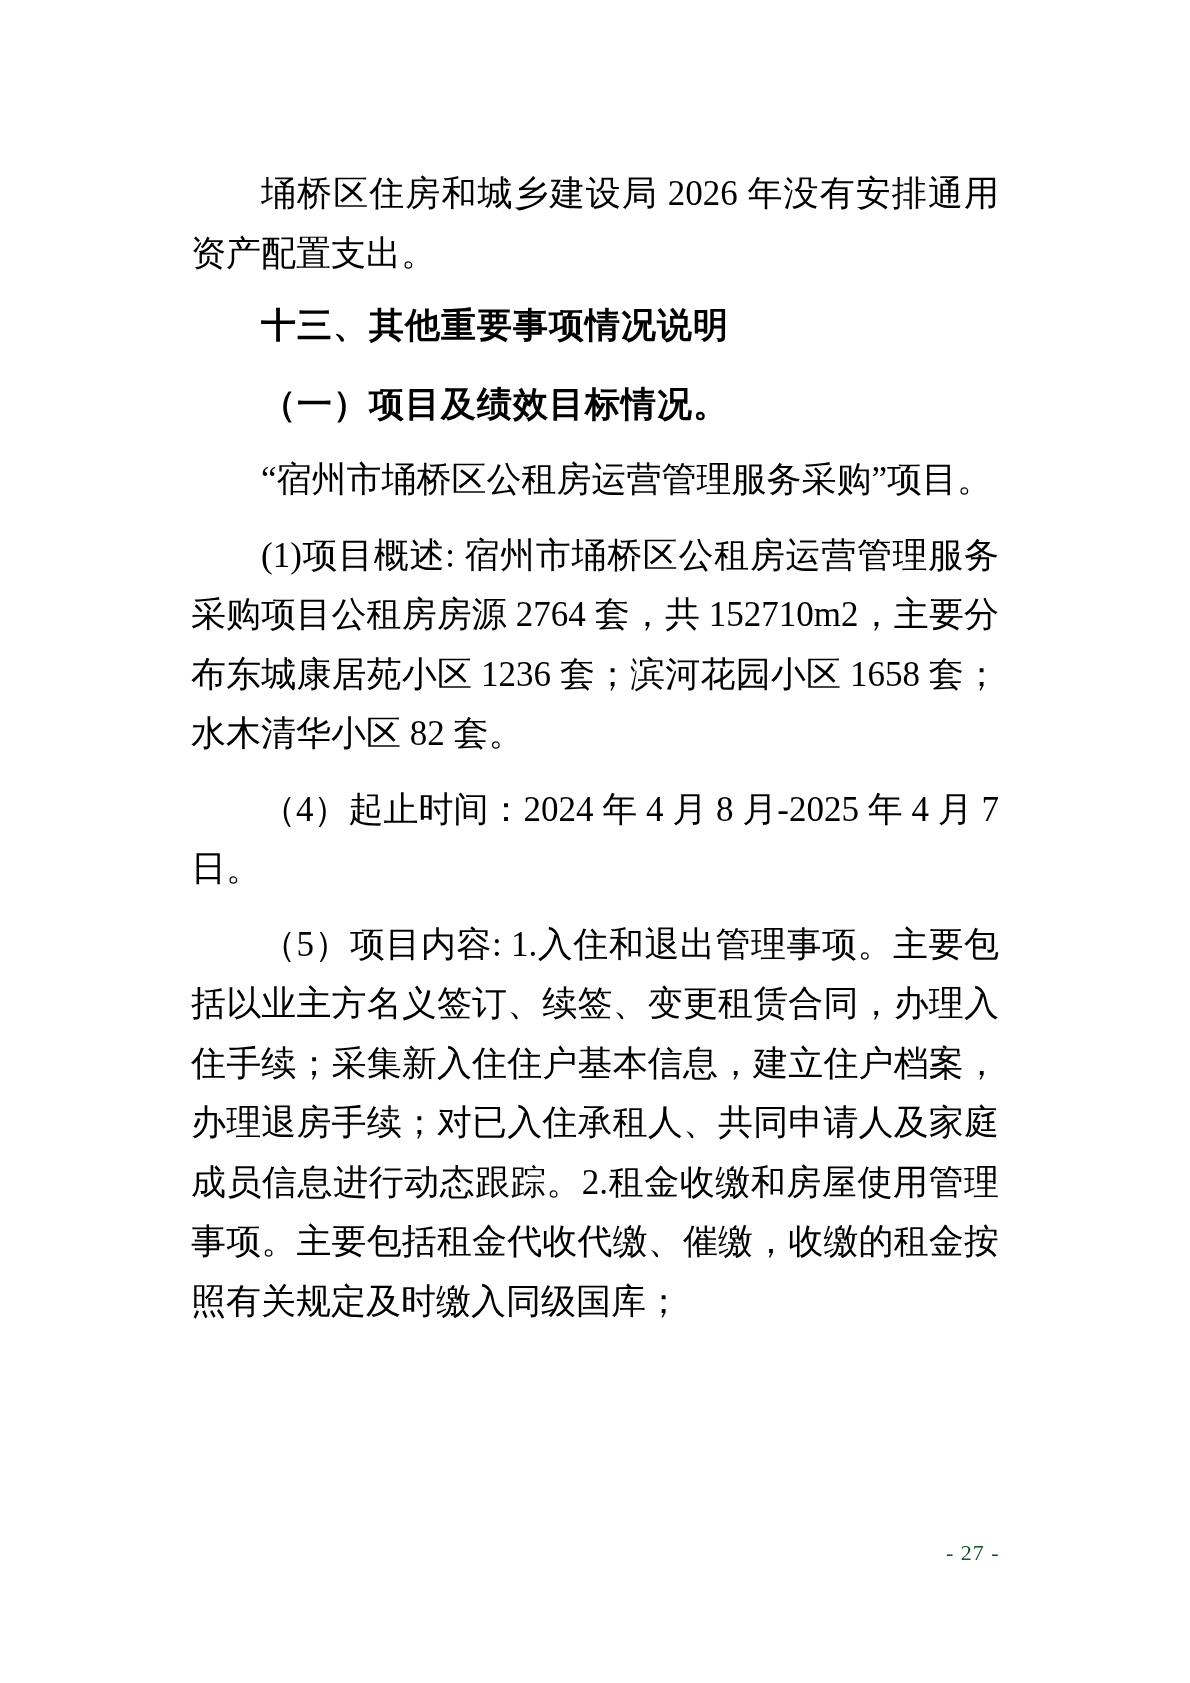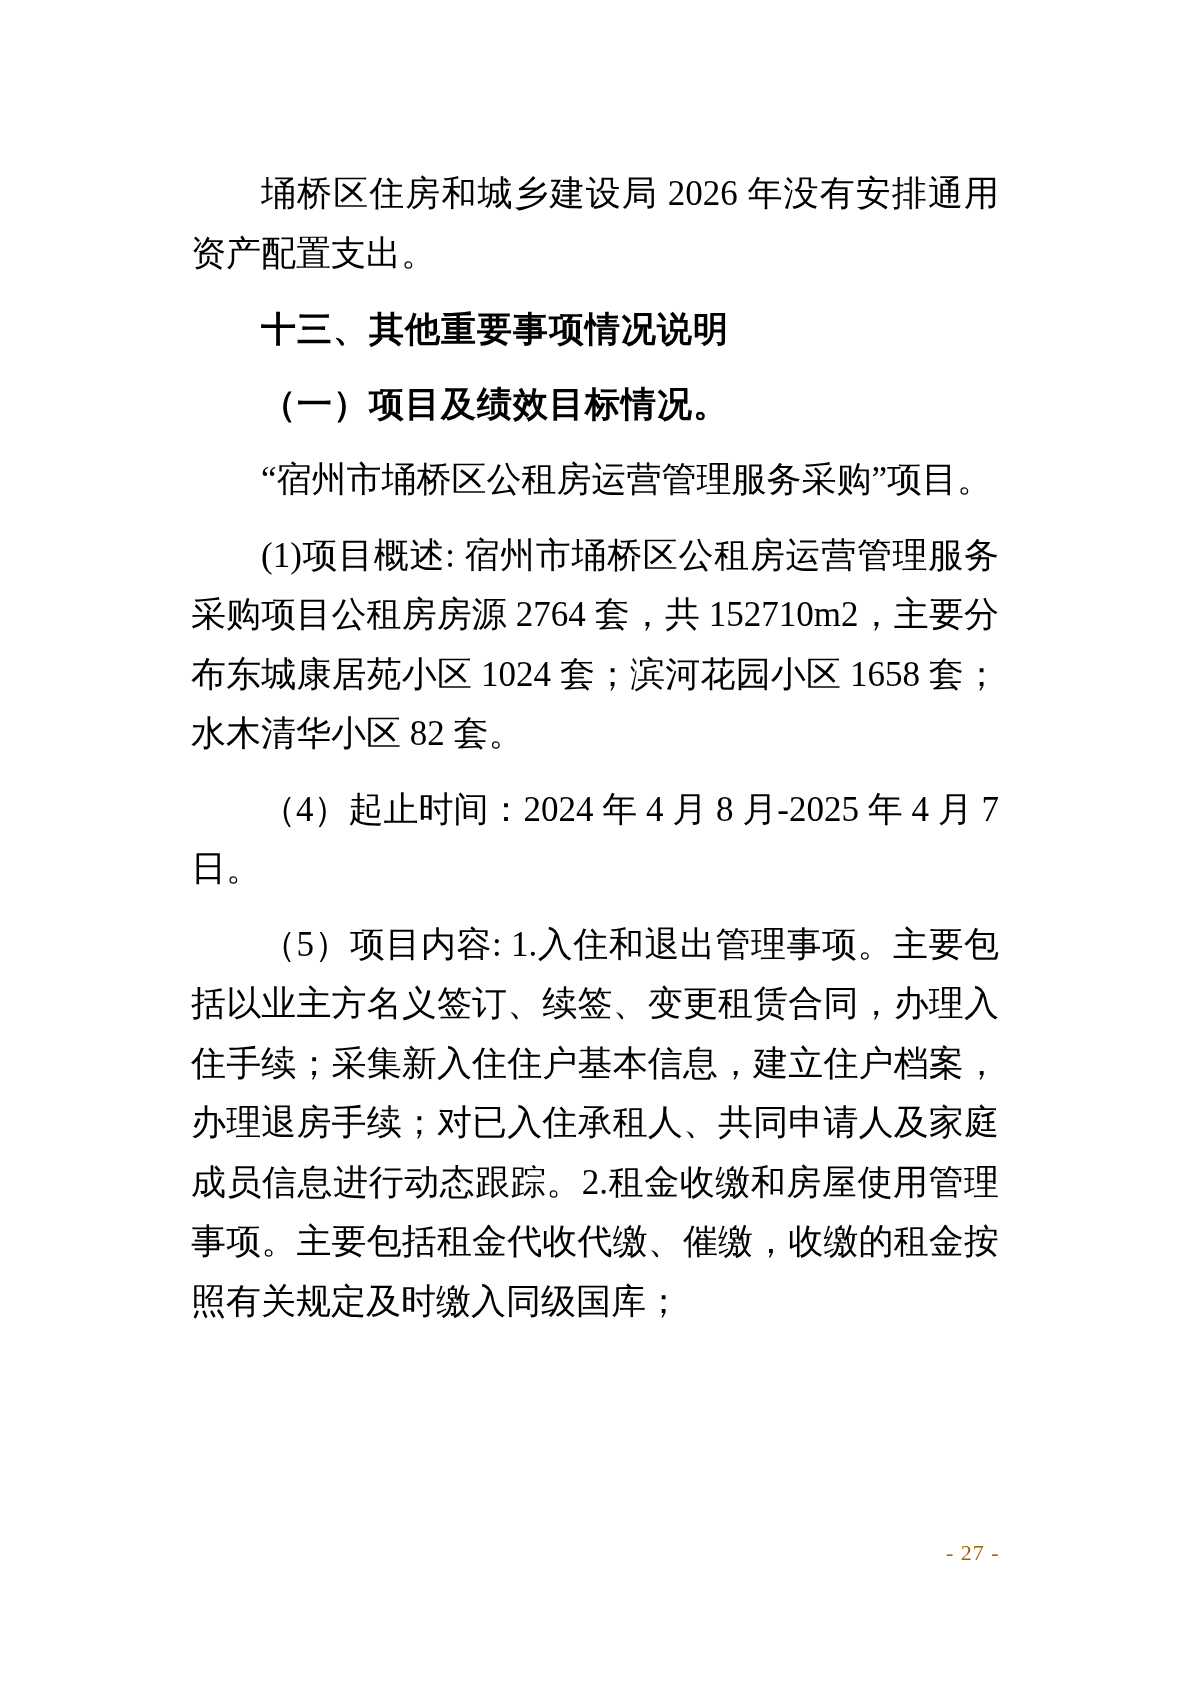--- a/index.html
+++ b/index.html
@@ -27,46 +27,46 @@
     text-justify: inter-ideograph;
     color: #000000;
   }
   .para {
     margin: 16px;
     padding: 0;
     text-indent: 2em;
   }
   .para.heading-hei {
     font-weight: 700;
-    font-family: Liberation Sans, sans-serif;
+    font-family: Liberation Mono, monospace;
     letter-spacing: 1px;
   }
   .para.heading-kai {
     font-weight: 700;
     letter-spacing: 1px;
   }
   .page-number {
     position: absolute;
     left: 946px;
     top: 1540px;
     font-size: 22px;
     line-height: 26px;
     letter-spacing: 1px;
     font-family: "Liberation Serif", "DejaVu Serif", serif;
-    color: #a16207;
+    color: #14532d;
     white-space: nowrap;
   }
 </style>
 </head>
 <body>
 
 <div class="page">
   <section class="doc-body">
       <p class="para ">埇桥区住房和城乡建设局 2026 年没有安排通用资产配置支出。</p>
       <p class="para heading-hei">十三、其他重要事项情况说明</p>
       <p class="para heading-kai">（一）项目及绩效目标情况。</p>
       <p class="para ">“宿州市埇桥区公租房运营管理服务采购”项目。</p>
-      <p class="para ">(1)项目概述: 宿州市埇桥区公租房运营管理服务采购项目公租房房源 2764 套，共 152710m2，主要分布东城康居苑小区 1024 套；滨河花园小区 1658 套；水木清华小区 82 套。</p>
+      <p class="para ">(1)项目概述: 宿州市埇桥区公租房运营管理服务采购项目公租房房源 2764 套，共 152710m2，主要分布东城康居苑小区 1236 套；滨河花园小区 1658 套；水木清华小区 82 套。</p>
       <p class="para ">（4）起止时间：2024 年 4 月 8 月-2025 年 4 月 7 日。</p>
       <p class="para ">（5）项目内容: 1.入住和退出管理事项。主要包括以业主方名义签订、续签、变更租赁合同，办理入住手续；采集新入住住户基本信息，建立住户档案，办理退房手续；对已入住承租人、共同申请人及家庭成员信息进行动态跟踪。2.租金收缴和房屋使用管理事项。主要包括租金代收代缴、催缴，收缴的租金按照有关规定及时缴入同级国库；</p>
     </section>
   <div class="page-number">- 27 -</div>
 </div>
 
 </body></html>

